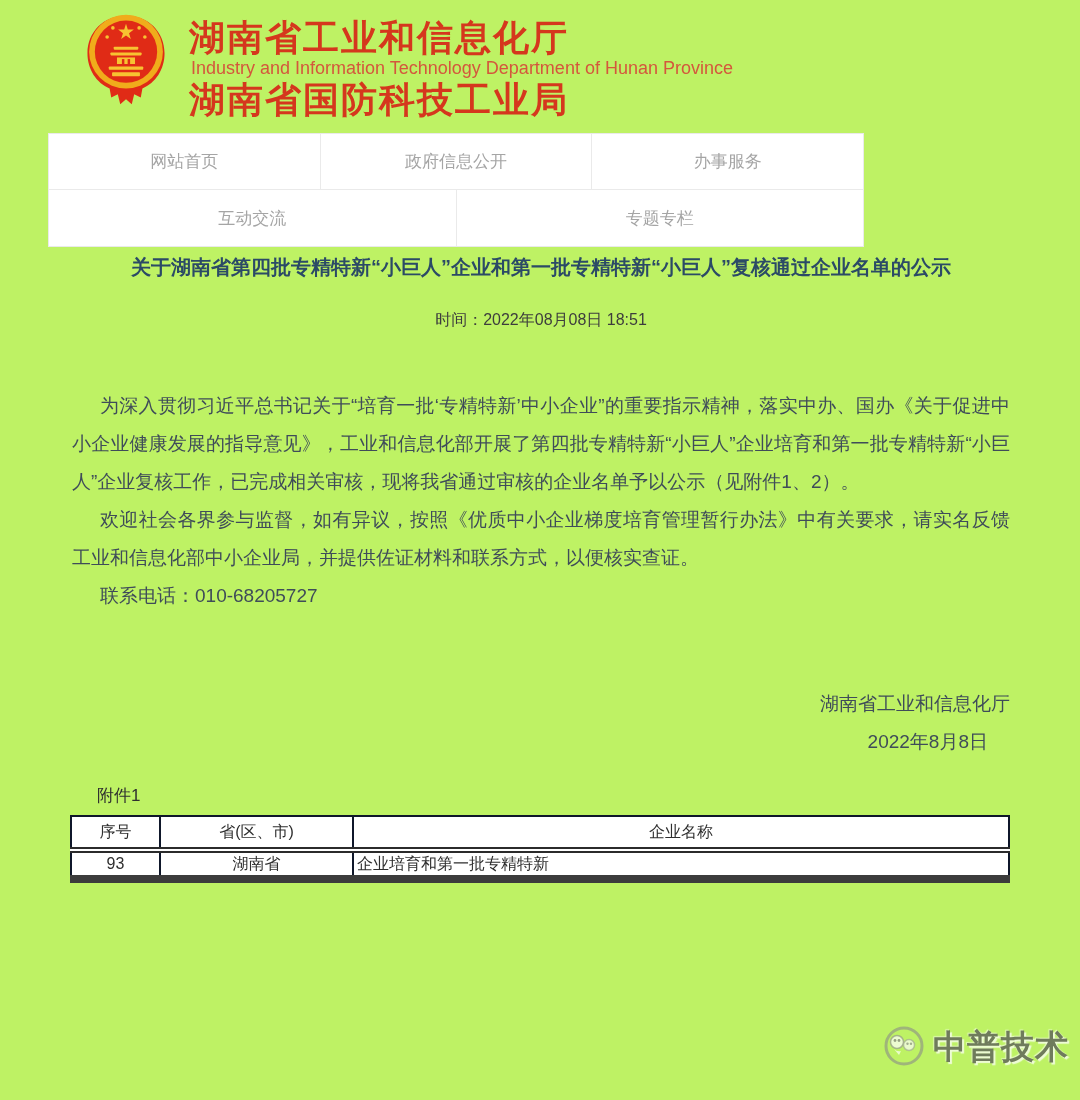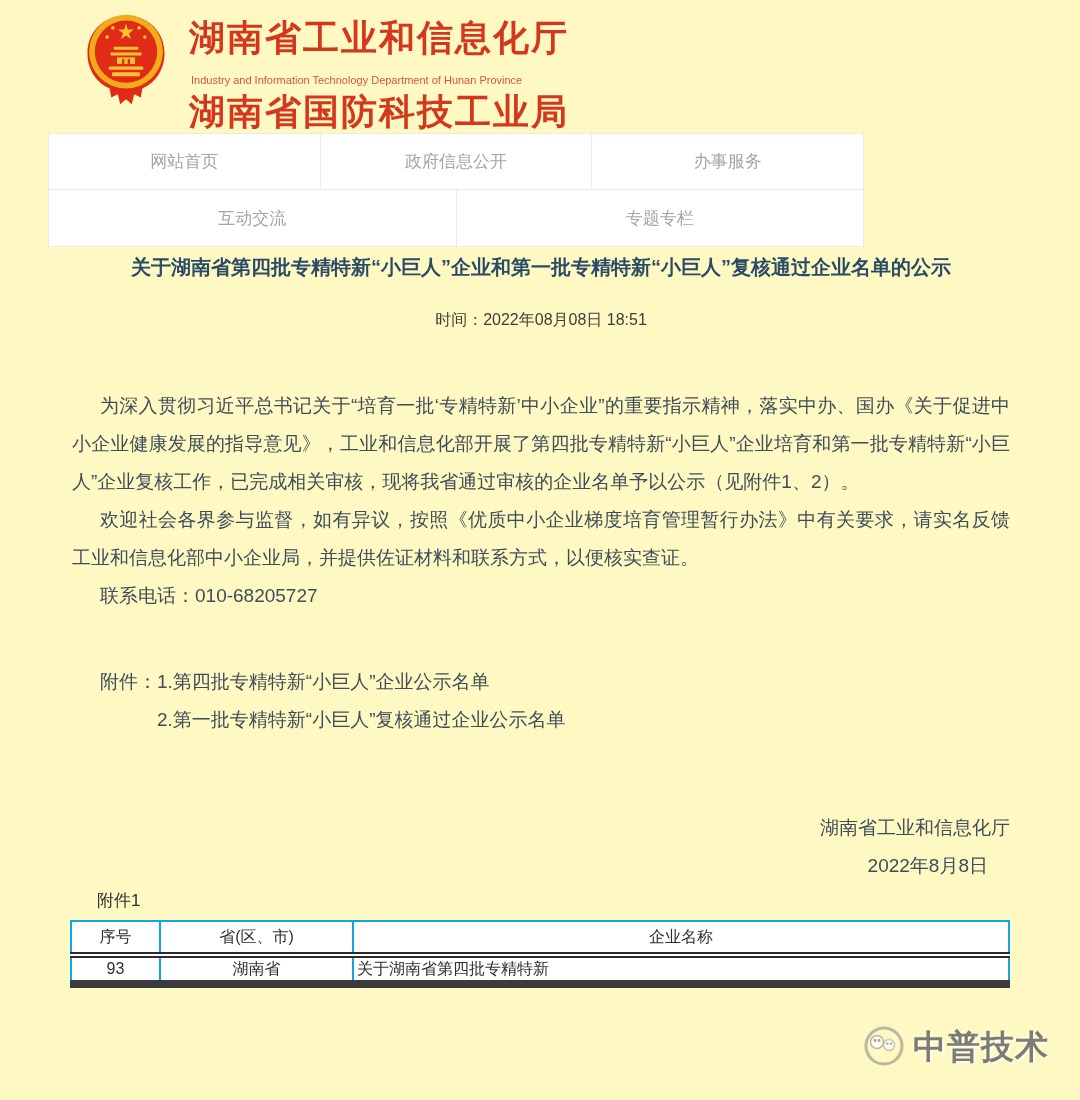--- a/index.html
+++ b/index.html
@@ -1,27 +1,27 @@
 <!DOCTYPE html>
 <html><head>
 <meta charset="utf-8">
 <style>
   * { margin:0; padding:0; box-sizing:border-box; }
   html,body { background:#ffffff; }
   .page {
     position:relative; width:1080px; height:1100px; overflow:hidden;
-    background:#fef9c3;
+    background:#bef264;
     font-family:"Liberation Sans","DejaVu Sans",sans-serif;
   }
   
   .masthead { height:133px; padding:12px 0 0 85px; display:flex; align-items:flex-start; }
   .emblem { width:82px; height:104px; margin-right:22px; flex:0 0 auto; }
   .org-names { padding-top:6px; }
   .org-cn { color:#d5371d; font-size:36px; font-weight:bold; line-height:40px; letter-spacing:2px; white-space:nowrap; }
-  .org-en { color:#d4573c; font-size:11px; line-height:17px; margin:14px 0 3px 2px; white-space:nowrap; }
+  .org-en { color:#d4573c; font-size:18px; line-height:17px; margin:2px 0 3px 2px; white-space:nowrap; }
   
   .mainnav { margin-left:48px; width:816px; background:#fff; border:1px solid #eaeaea; }
   .nav-row { display:flex; height:56px; border-bottom:1px solid #eaeaea; }
   .nav-row:last-child { border-bottom:none; }
   .nav-cell { flex:1; display:flex; align-items:center; justify-content:center;
     color:#a5a5a5; font-size:17px; border-right:1px solid #eaeaea; cursor:pointer; }
   .nav-cell:last-child { border-right:none; }
   
   .breadcrumb-bar { margin-left:48px; width:974px; height:38px; display:flex; align-items:center;
     padding-left:24px; border-bottom:1px solid #dcdcdc; color:#5a5a5a; font-size:15px; }
@@ -30,33 +30,33 @@
   .article-title { margin-top:4px; text-align:center; color:#2b4a66; font-size:20px;
     font-weight:bold; line-height:32px; white-space:nowrap; }
   .article-time { text-align:center; color:#3d3d3d; font-size:16px; margin-top:27px; }
   .paras { margin-top:56px; }
   .para { font-size:19px; line-height:38px; color:#3f4c59; text-align:justify; text-indent:28px; }
   .attach-block { margin-top:48px; font-size:19px; line-height:38px; color:#3f4c59; }
   .attach-line1 { padding-left:28px; }
   .attach-line2 { padding-left:85px; }
   .signature { margin-top:70px; text-align:right; font-size:19px; line-height:38px; color:#3f4c59; }
   .sig-date { padding-right:22px; }
-  .annex-label { margin-top:4px; padding-left:25px; font-size:17px; color:#2f2f2f; }
+  .annex-label { margin-top:23px; padding-left:25px; font-size:17px; color:#2f2f2f; }
   .annex-title { margin-top:16px; text-align:center; font-size:19px; font-weight:bold; color:#1f1f1f; }
   
   table.annex-table { border-collapse:collapse; table-layout:fixed; width:940px;
     margin:8px 0 0 -2px; background:#fff; }
-  .annex-table th, .annex-table td { border:2px solid #0ea5e9; overflow:hidden; white-space:nowrap; }
+  .annex-table th, .annex-table td { border:2px solid #0f172a; overflow:hidden; white-space:nowrap; }
   .annex-table th { height:34px; font-size:16px; font-weight:normal; color:#2e2e2e;
     text-align:center; border-bottom:6px double #2b2b2b; }
   .annex-table td { height:29px; font-size:16px; color:#2e2e2e; text-align:center;
     border-bottom:8px solid #3c3c3c; }
   .annex-table td.company { text-align:left; padding-left:3px; }
   
-  .watermark { position:absolute; left:860px; top:1022px; display:flex; align-items:center;
+  .watermark { position:absolute; left:880px; top:1022px; display:flex; align-items:center;
     gap:7px; opacity:0.78; pointer-events:none; z-index:5; }
   .watermark-text { font-size:33px; font-weight:bold; color:#5a5a5a; letter-spacing:1px;
     text-shadow:2px 2px 1px rgba(255,255,255,0.95), -1px -1px 1px rgba(255,255,255,0.7); }
 </style>
 </head>
 <body>
 
 <div class="page">
 
   <header class="masthead">
@@ -102,28 +102,20 @@
   <main class="article">
     <h1 class="article-title">关于湖南省第四批专精特新“小巨人”企业和第一批专精特新“小巨人”复核通过企业名单的公示</h1>
     <div class="article-time">时间：2022年08月08日 18:51</div>
 
     <div class="paras">
       <p class="para">为深入贯彻习近平总书记关于“培育一批‘专精特新’中小企业”的重要指示精神，落实中办、国办《关于促进中小企业健康发展的指导意见》，工业和信息化部开展了第四批专精特新“小巨人”企业培育和第一批专精特新“小巨人”企业复核工作，已完成相关审核，现将我省通过审核的企业名单予以公示（见附件1、2）。</p>
       <p class="para">欢迎社会各界参与监督，如有异议，按照《优质中小企业梯度培育管理暂行办法》中有关要求，请实名反馈工业和信息化部中小企业局，并提供佐证材料和联系方式，以便核实查证。</p>
       <p class="para">联系电话：010-68205727</p>
     </div>
 
-    <div class="attach-block">
-      <div class="attach-line1">
-        <span>附件：</span><span>1.第四批专精特新“小巨人”企业公示名单</span>
-      </div>
-      <div class="attach-line2">
-        <span>2.第一批专精特新“小巨人”复核通过企业公示名单</span>
-      </div>
-    </div>
 
     <div class="signature">
       <div class="sig-org">湖南省工业和信息化厅</div>
       <div class="sig-date">2022年8月8日</div>
     </div>
 
     <div class="annex-label">附件1</div>
 
     <table class="annex-table">
       <colgroup>
@@ -135,21 +127,21 @@
         <tr>
           <th>序号</th>
           <th>省(区、市)</th>
           <th>企业名称</th>
         </tr>
       </thead>
       <tbody>
         <tr>
           <td>93</td>
           <td>湖南省</td>
-          <td class="company">关于湖南省第四批专精特新</td>
+          <td class="company">企业培育和第一批专精特新</td>
         </tr>
       </tbody>
     </table>
   </main>
 
   <div class="watermark">
     <span>
       <svg width="46" height="46" viewBox="0 0 46 46">
         <circle cx="24" cy="24" r="18" fill="none" stroke="#8a8a8a" stroke-width="3" opacity="0.75"></circle>
         <circle cx="17" cy="20" r="6.5" fill="#ffffff" opacity="0.9"></circle>

